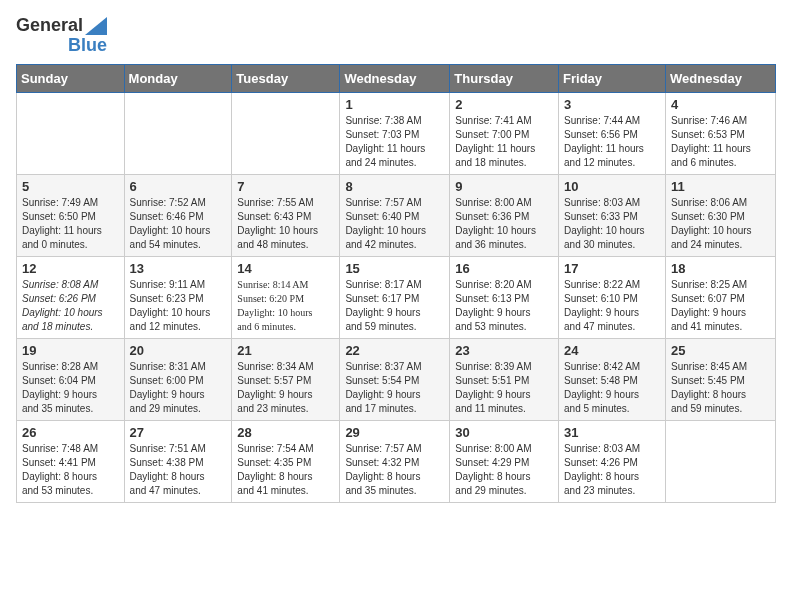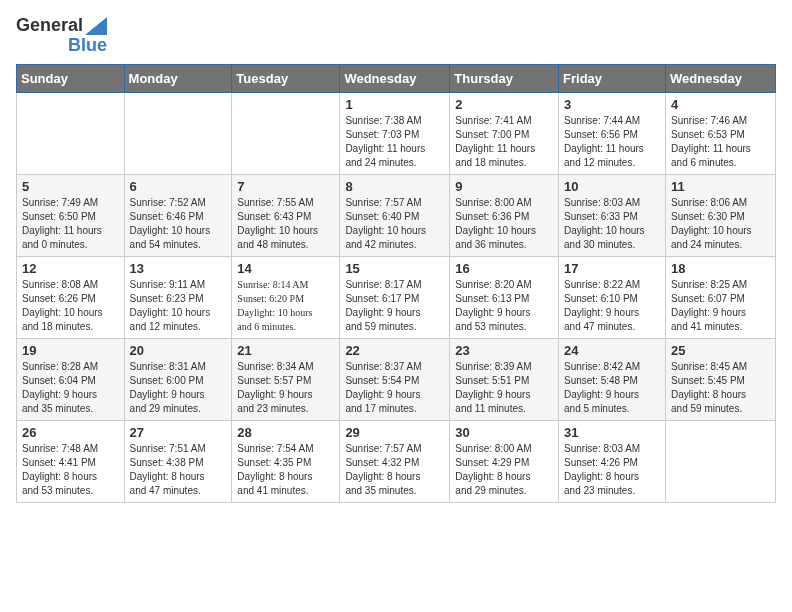--- a/index.html
+++ b/index.html
@@ -193,21 +193,21 @@
           <div class="day-number">11</div>
           <div class="day-info" style="white-space: pre-line;">Sunrise: 8:06 AM
 Sunset: 6:30 PM
 Daylight: 10 hours
 and 24 minutes.</div>
         </td>
       </tr>
       <tr>
         <td>
           <div class="day-number">12</div>
-          <div class="day-info" style="white-space: pre-line;">Sunrise: 8:08 AM
+          <div class="day-info" style="white-space: pre-line; font-style: italic;">Sunrise: 8:08 AM
 Sunset: 6:26 PM
 Daylight: 10 hours
 and 18 minutes.</div>
         </td>
         <td>
           <div class="day-number">13</div>
           <div class="day-info" style="white-space: pre-line;">Sunrise: 9:11 AM
 Sunset: 6:23 PM
 Daylight: 10 hours
 and 12 minutes.</div>

